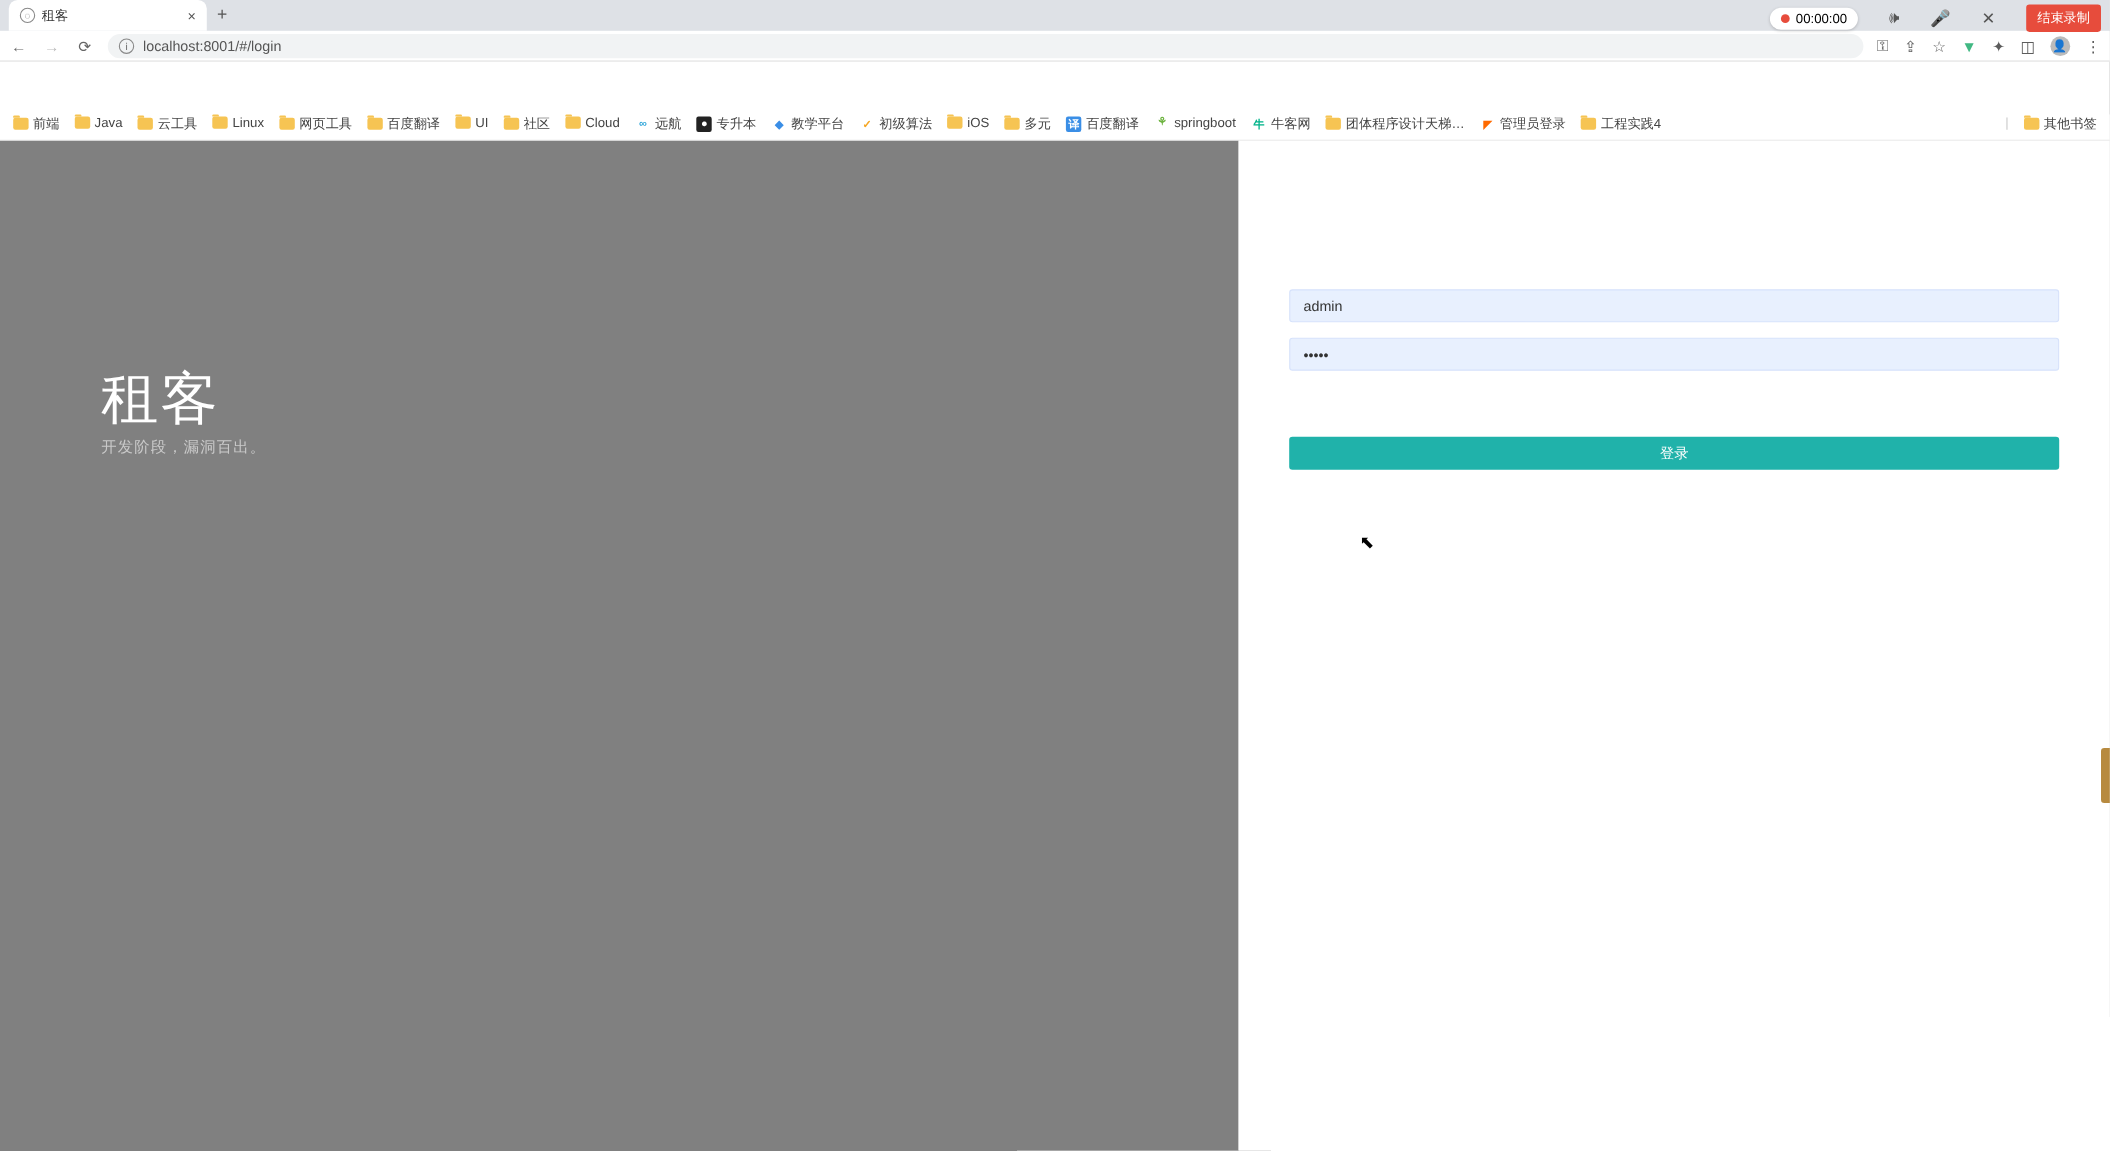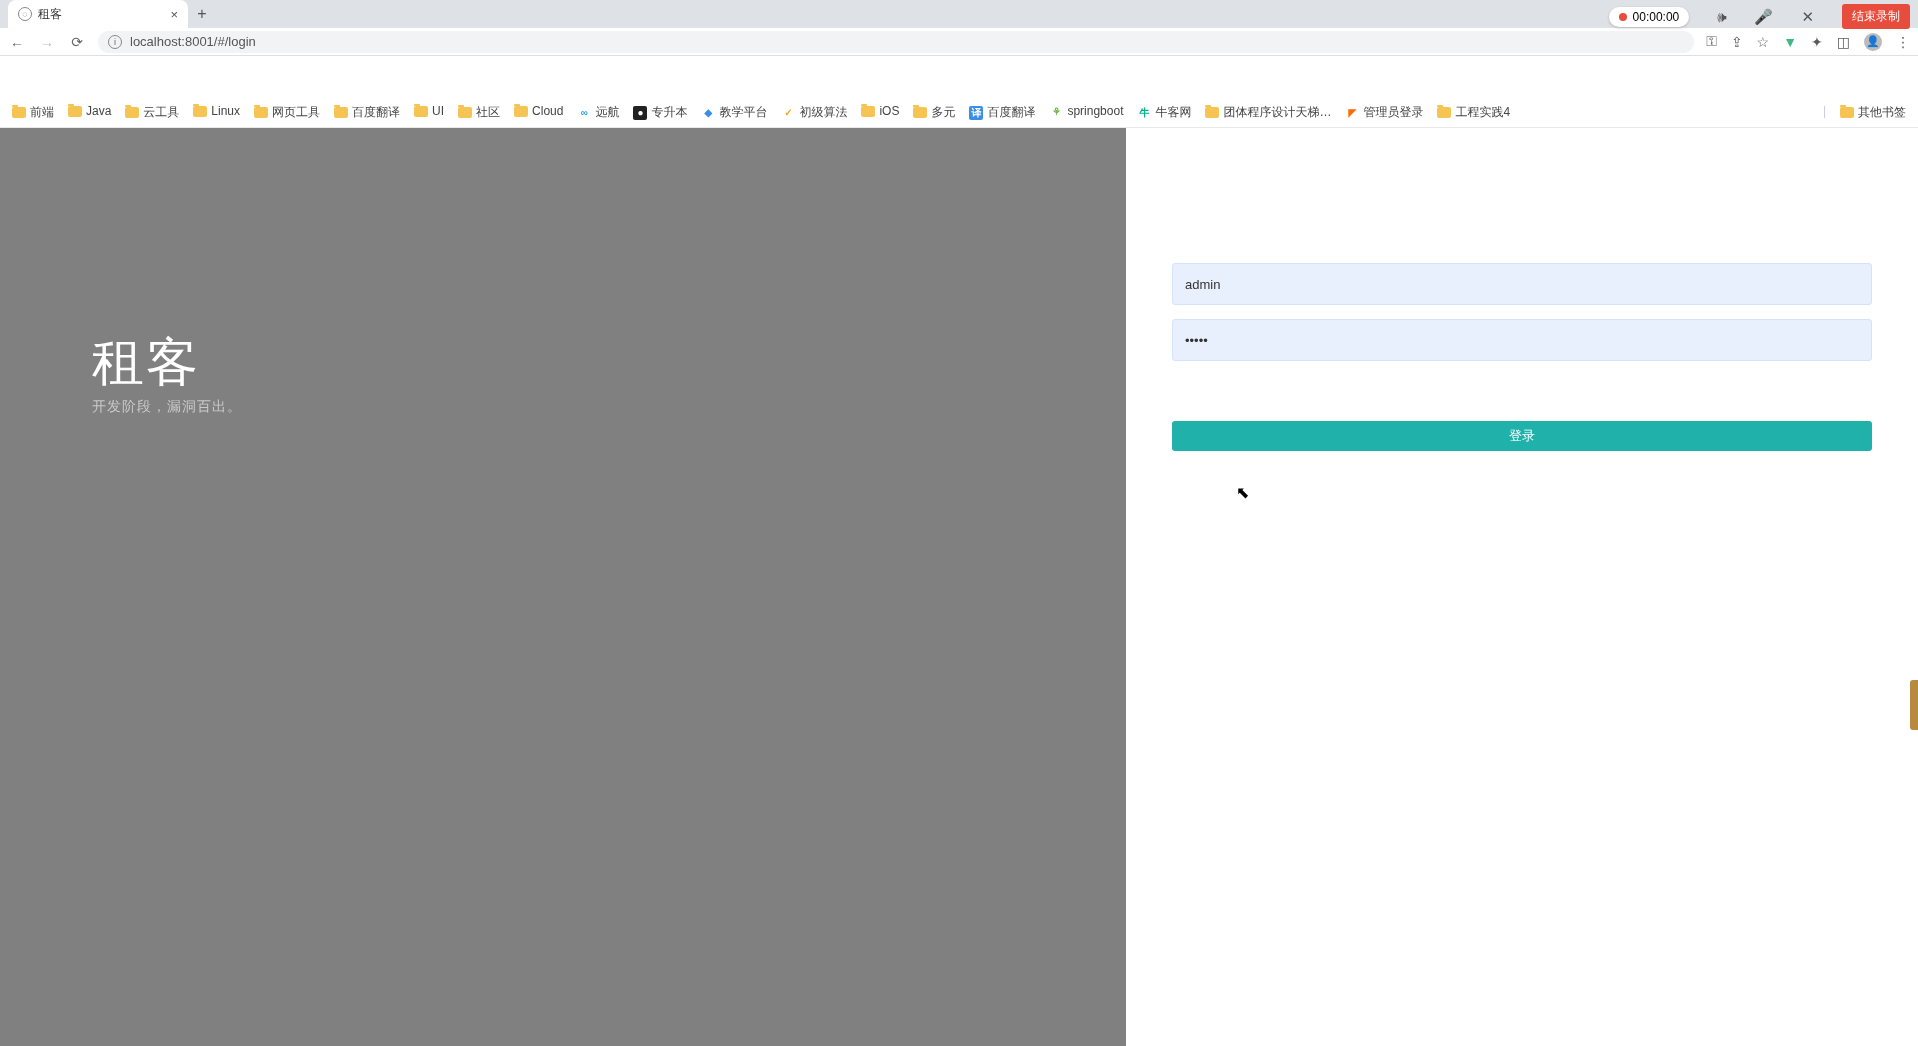--- a/index.html
+++ b/index.html
@@ -113,21 +113,21 @@
     .hero-title { font-size: 52px; font-weight: 400; letter-spacing: 2px; }
     .hero-sub { font-size: 14px; color: #c9c9c9; letter-spacing: 1px; }
     .login-panel {
       flex: 1;
       background: #fff;
       position: relative;
       padding: 135px 46px 0 46px;
     }
     .login-heading { font-size: 15px; font-weight: bold; color: #333; margin-bottom: 18px; }
     .login-input {
-      width: 100%; height: 42px;
+      width: 100%; height: 30px;
       background: #e8f0fe;
       border: 1px solid #d6e2fb;
       border-radius: 3px;
       padding: 0 12px;
       font-size: 13px;
       color: #333;
       margin-bottom: 14px;
     }
     .login-btn {
       width: 100%; height: 30px;

